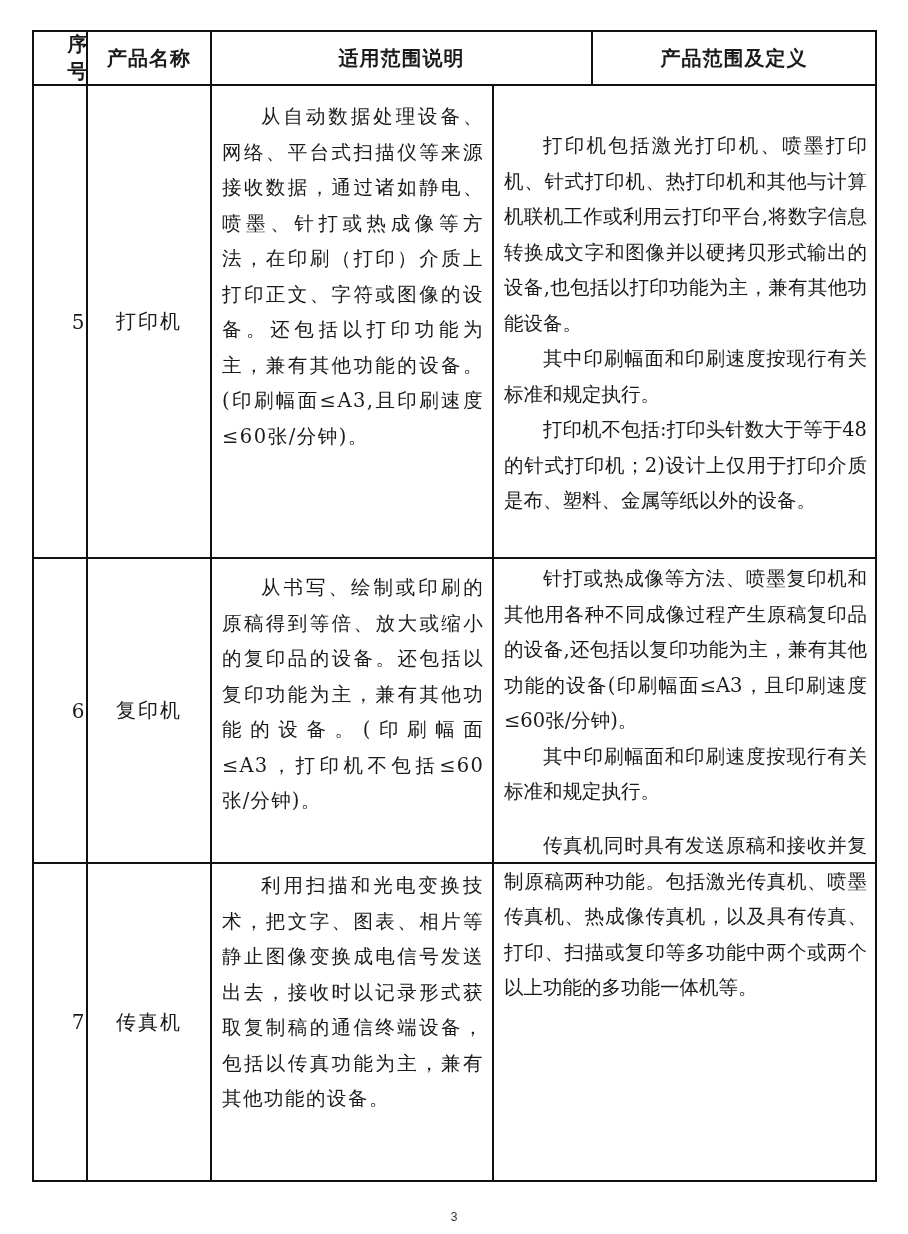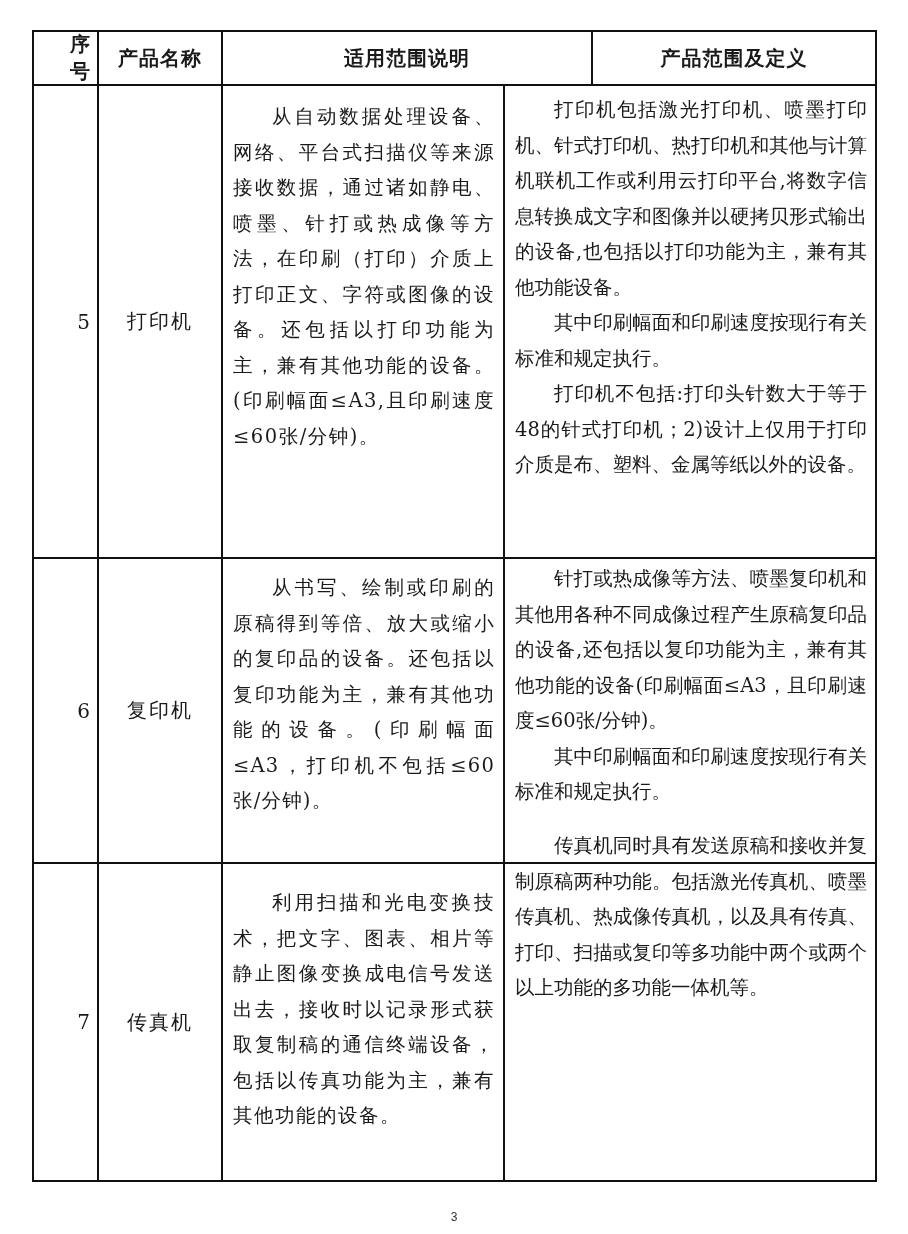--- a/index.html
+++ b/index.html
@@ -9,44 +9,44 @@
     color: #1a1a1a;
   }
   .table {
     position: absolute; left: 32px; top: 30px; width: 845px;
     border: 2px solid #111; box-sizing: border-box;
   }
   .row { display: flex; border-bottom: 2px solid #111; box-sizing: border-box; }
   .row:last-child { border-bottom: none; }
   .cell { box-sizing: border-box; border-right: 2px solid #111; }
   .cell:last-child { border-right: none; }
-  .c1 { width: 65px; padding-left: 36px; }
+  .c1 { width: 54px; padding-left: 36px; }
   .c2 { width: 124px; }
   .c3 { width: 282px; }
   .c4 { flex: 1; }
   .header { height: 54px; }
   .header .cell {
     display: flex; align-items: center; justify-content: center;
     font-family: "DejaVu Sans", "Liberation Sans", sans-serif;
     font-size: 20px; font-weight: bold; letter-spacing: 1px;
   }
   .r5 { height: 473px; }
   .r6 { height: 305px; }
   .r7 { height: 316px; }
   .center { display: flex; align-items: center; justify-content: center; font-size: 20px; }
   .c2.center { letter-spacing: 2px; }
   .text {
     font-size: 19.5px; line-height: 35.5px; text-align: justify;
     text-justify: inter-character; padding: 0 8px 0 10px;
   }
   .r5 .c3 .text { padding-top: 13px; letter-spacing: 1.5px; }
-  .r5 .c4 .text { padding-top: 6px; }
+  .r5 .c4 .text { padding-top: 6px; margin-top: 36px; }
   .r6 .c3 .text { padding-top: 11px; letter-spacing: 1.2px; }
   .r6 .c4 .text { padding-top: 2px; }
-  .r7 .c3 .text { padding-top: 21px; letter-spacing: 1.5px; }
+  .r7 .c3 .text { padding-top: 6px; letter-spacing: 1.5px; font-family: Liberation Mono, monospace; }
   .r7 .c4 { display: flex; align-items: flex-start; }
   .r7 .c4 .text { margin-top: -36px; }
   .para { text-indent: 2em; margin: 0; }
   .page-number {
     position: absolute; left: 0; width: 908px; top: 1210px; text-align: center;
     font-family: "Liberation Sans", sans-serif; font-size: 12px; color: #333;
   }
 </style>
 </head>
 <body>

